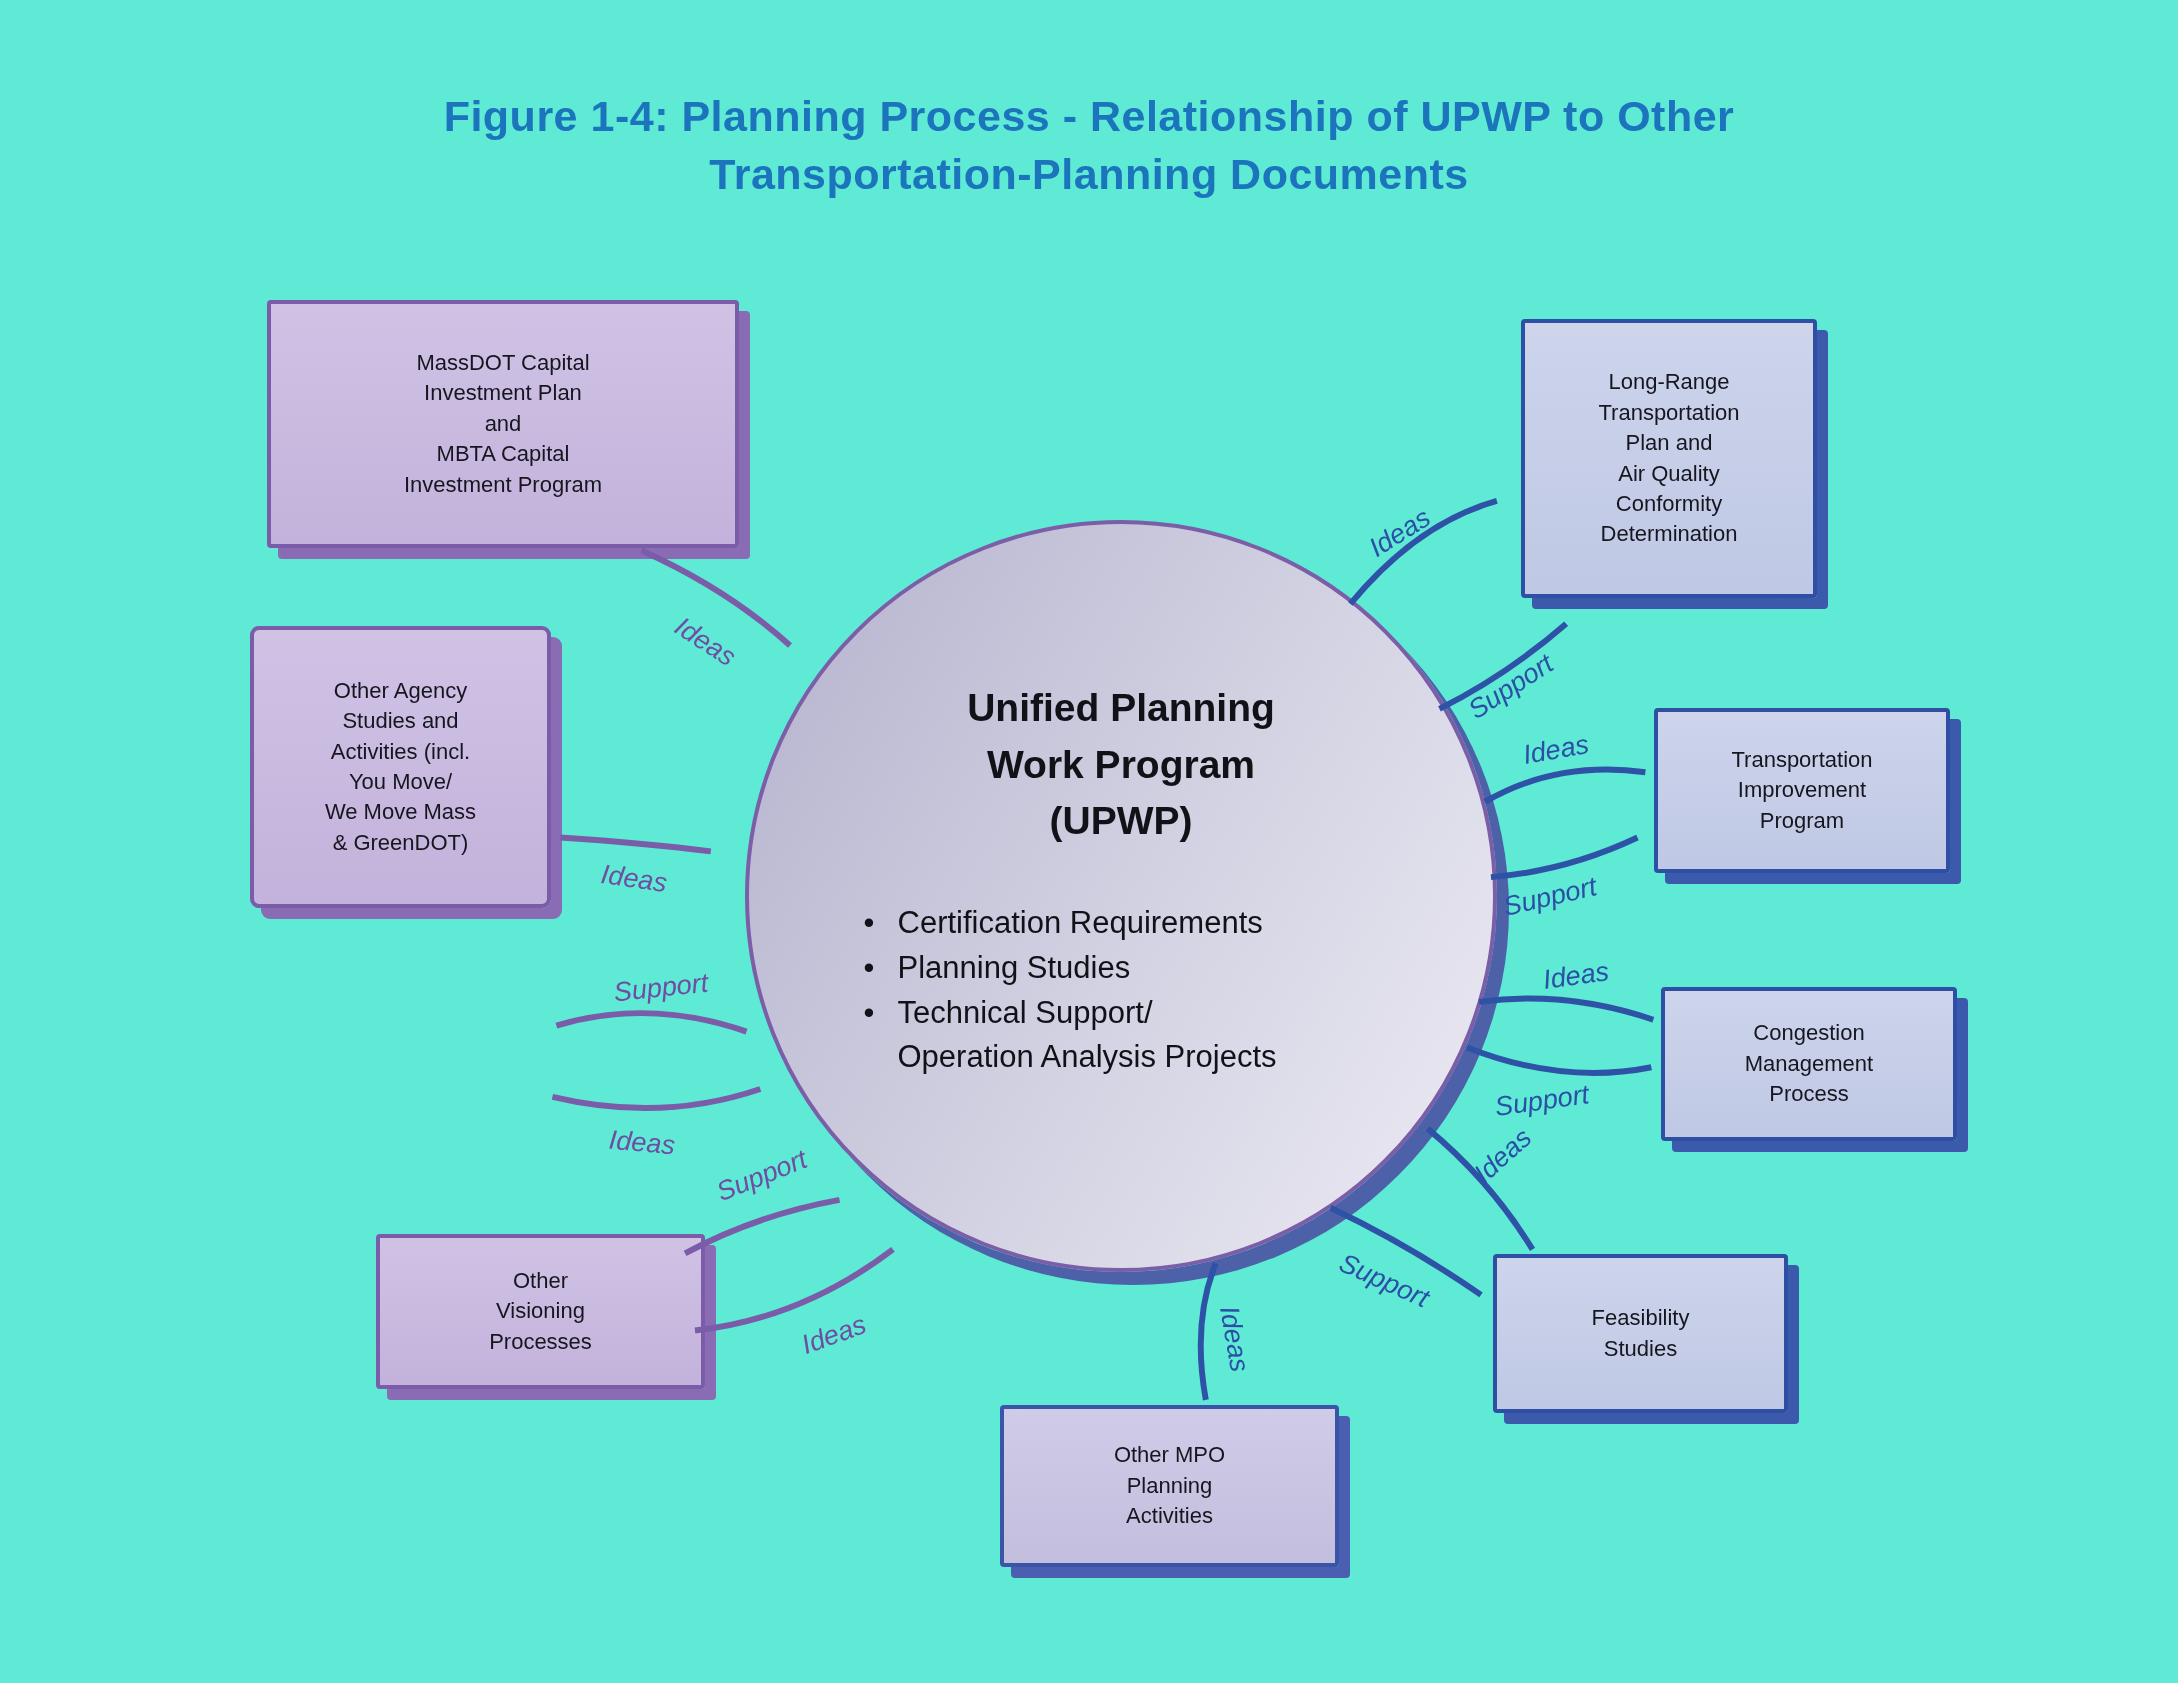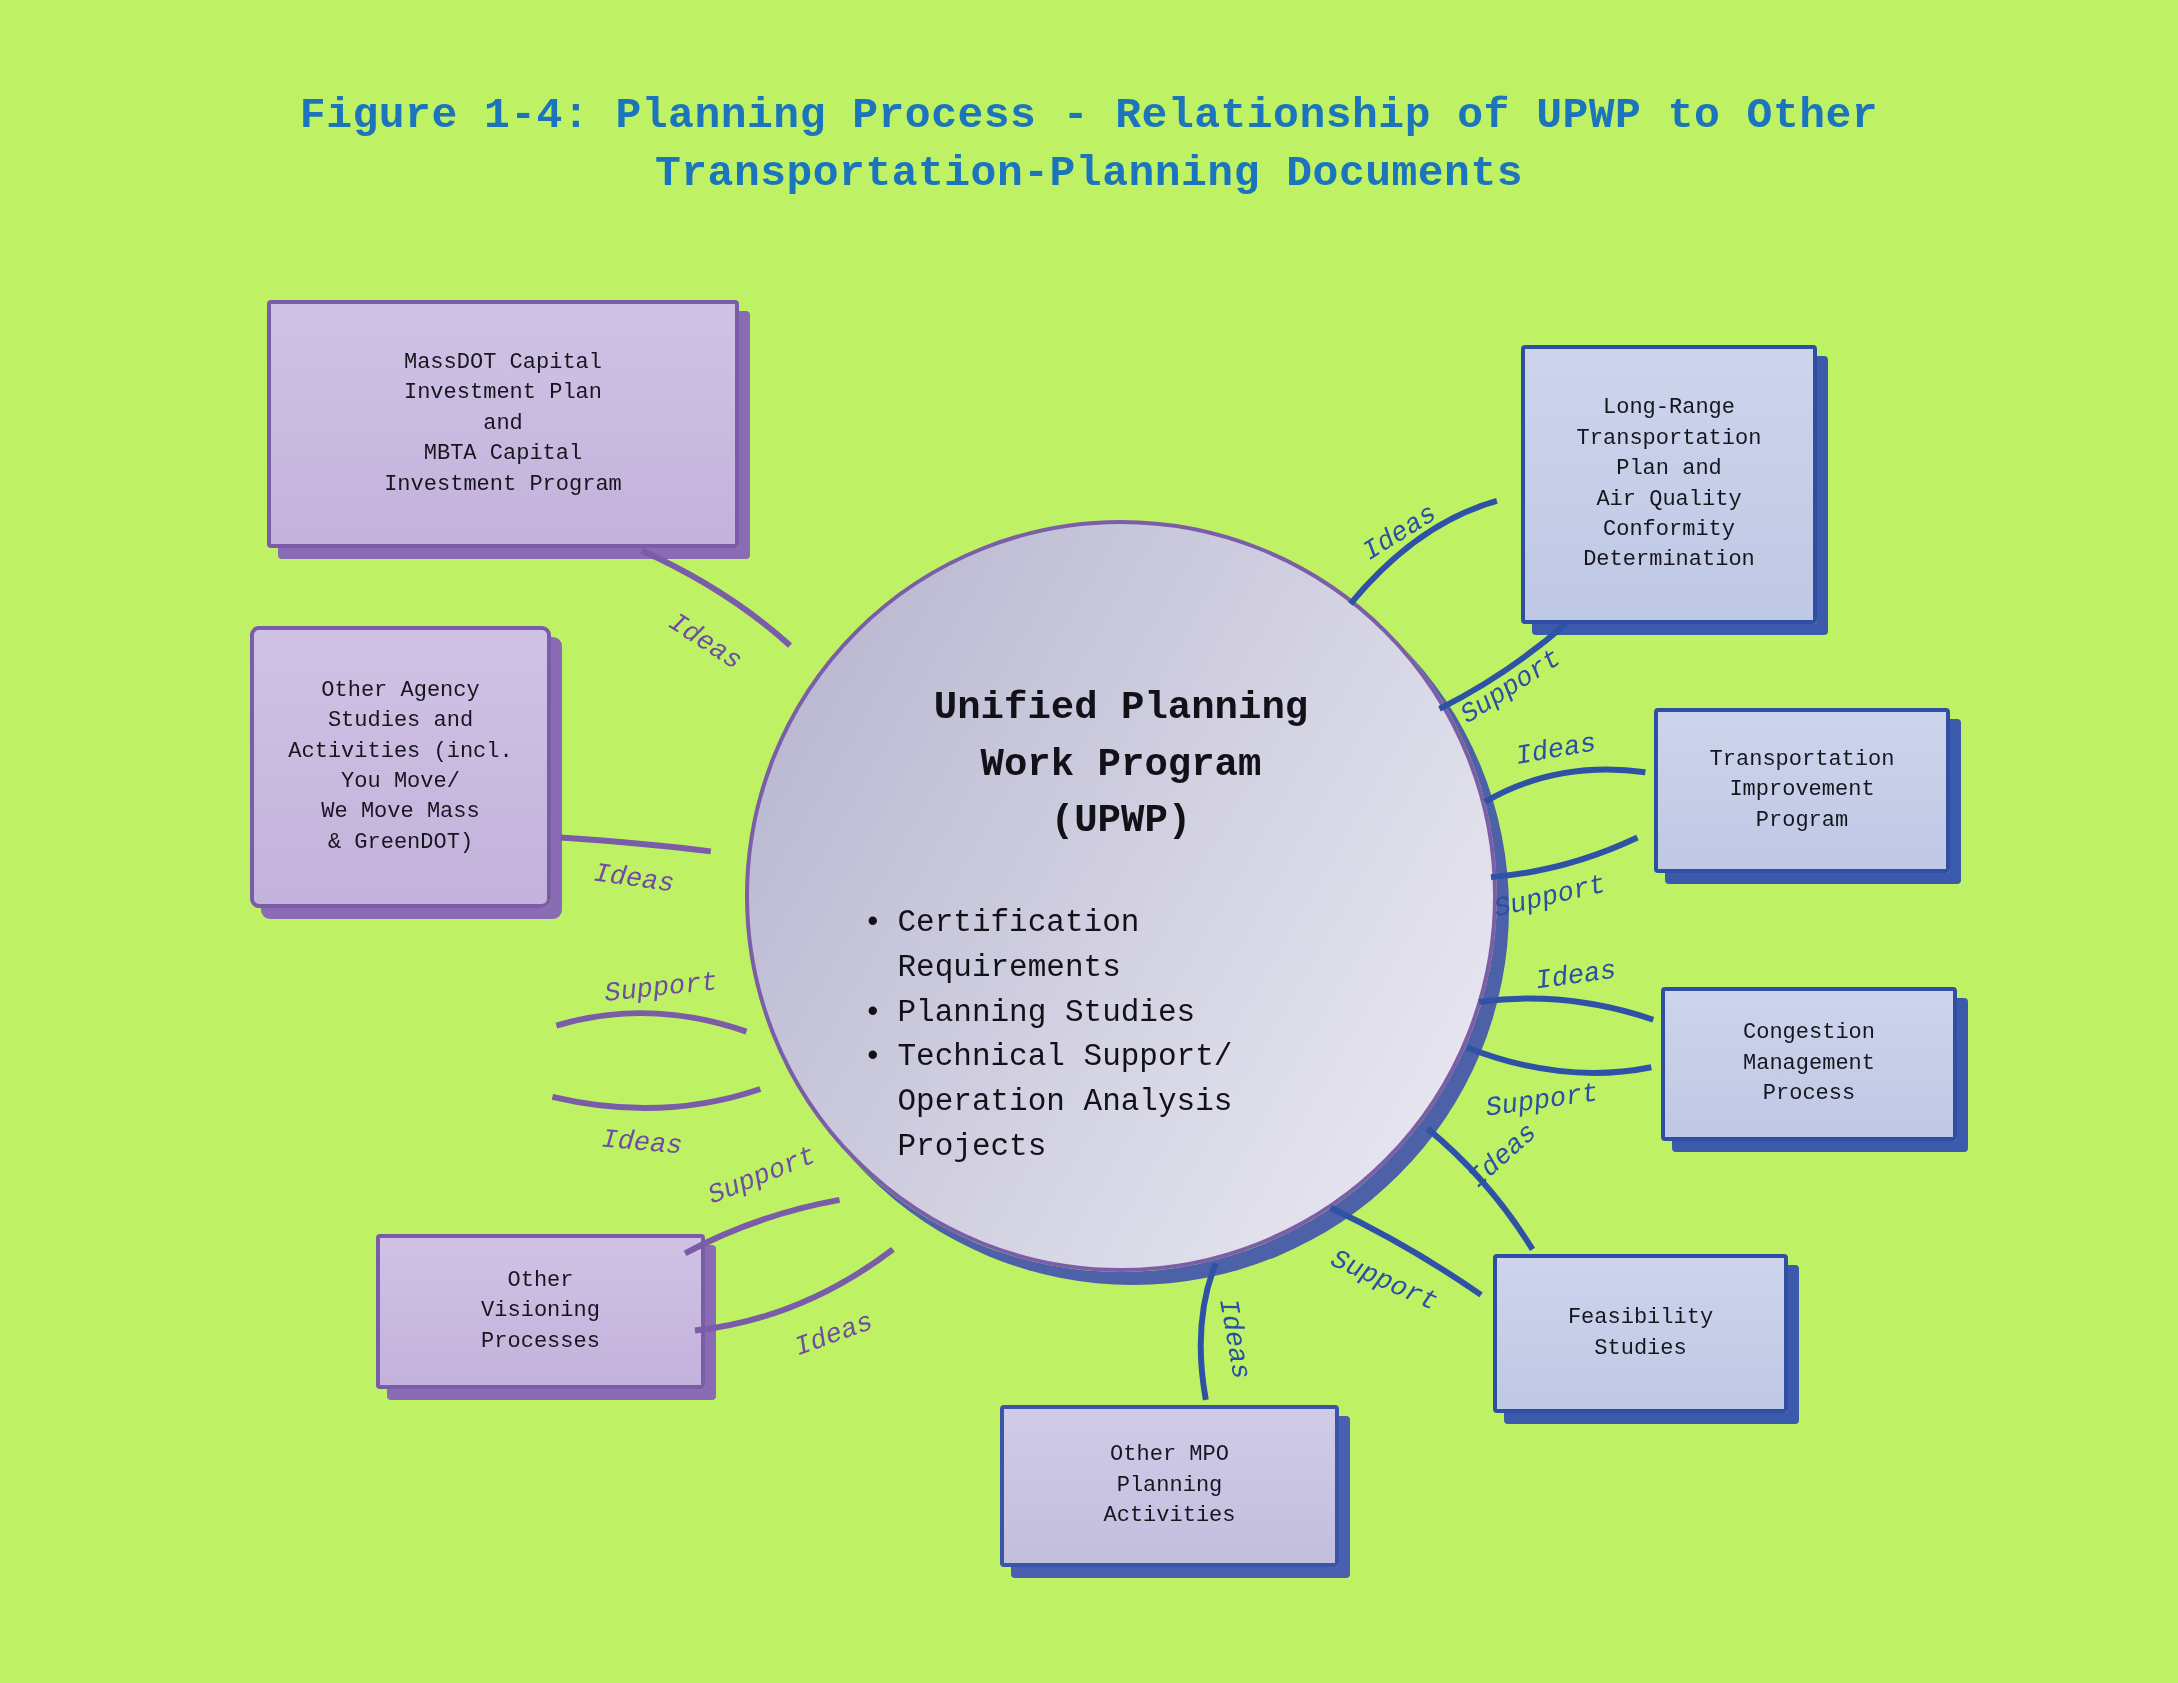--- a/index.html
+++ b/index.html
@@ -1,18 +1,18 @@
 <!DOCTYPE html>
 <html><head>
 <meta charset="utf-8">
 <style>
   html,body{margin:0;padding:0;background:#ffffff;}
   .canvas{
-    position:relative;width:2178px;height:1683px;background:#bef264;overflow:hidden;
-    font-family:Liberation Mono, monospace;color:#16161f;
+    position:relative;width:2178px;height:1683px;background:#5eead4;overflow:hidden;
+    font-family:Liberation Sans, sans-serif;color:#16161f;
   }
   .page-title{
     position:absolute;left:0;top:87px;width:2178px;text-align:center;
     font-size:43px;font-weight:bold;color:#1b74bc;line-height:1.35;
     white-space:pre-line;letter-spacing:0.5px;
   }
   .box{
     position:absolute;display:flex;align-items:center;justify-content:center;
     text-align:center;font-size:22px;line-height:1.38;white-space:pre-line;
     border-radius:4px;padding:8px 10px;box-sizing:border-box;
@@ -83,21 +83,21 @@
 
 
   <div class="box pbox" style="left:376px;top:1234px;width:329px;height:155px;">Other
 Visioning
 Processes</div>
 
   <div class="box mbox" style="left:1000px;top:1405px;width:339px;height:162px;">Other MPO
 Planning
 Activities</div>
 
-  <div class="box bbox" style="left:1521px;top:319px;width:296px;height:279px;margin-top:26px;">Long-Range
+  <div class="box bbox" style="left:1521px;top:319px;width:296px;height:279px;">Long-Range
 Transportation
 Plan and
 Air Quality
 Conformity
 Determination</div>
 
   <div class="box bbox" style="left:1654px;top:708px;width:296px;height:165px;">Transportation
 Improvement
 Program</div>
 

